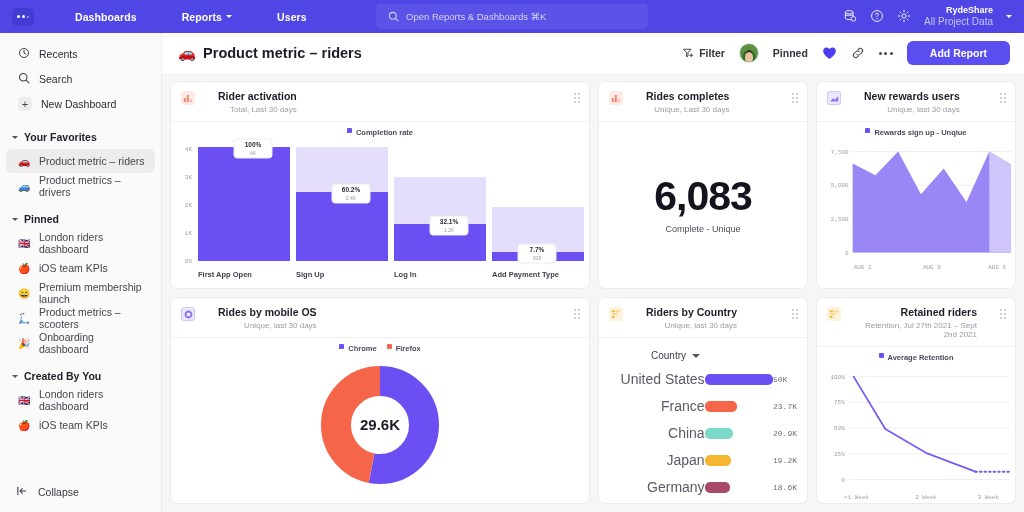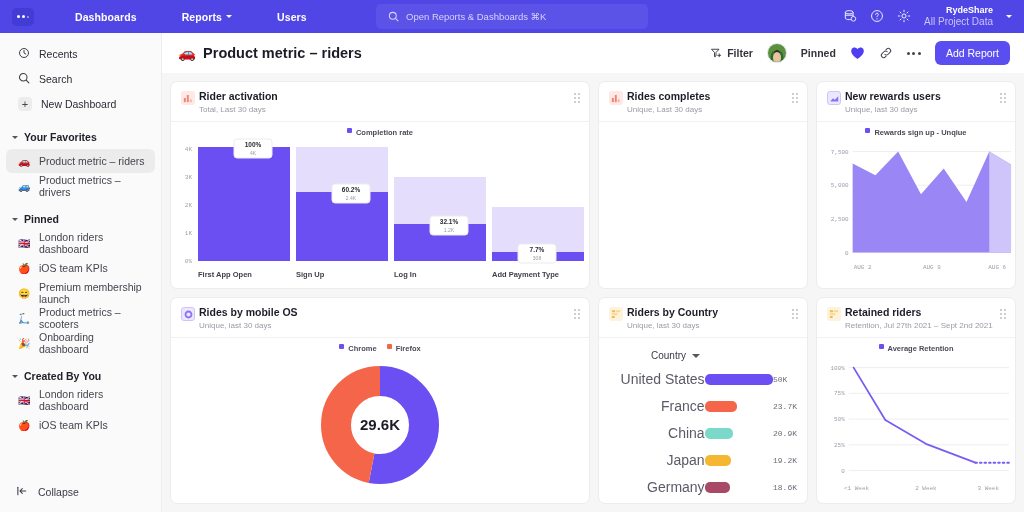--- a/index.html
+++ b/index.html
@@ -86,31 +86,31 @@
     width: 20px; height: 20px; border-radius: 50%; overflow: hidden; cursor: pointer;
     background: radial-gradient(circle at 50% 72%, #2f6b2a 0 40%, #59913f 42% 100%);
     position: relative; border: 1px solid #e3e3e3;
   }
   .avatar::after {
     content: ""; position: absolute; left: 50%; top: 42%; transform: translateX(-50%);
     width: 8px; height: 11px; border-radius: 50% 50% 45% 45%; background: #e8c3a0;
     box-shadow: 0 -3px 0 -1px #3a2a22;
   }
   .addbtn {
-    background: #5b4ef0; color: #fff; font-size: 10.5px; font-weight: normal;
-    padding: 6px 11px; border-radius: 6px; border: none; cursor: pointer; white-space: nowrap;
+    background: #5b4ef0; color: #fff; font-size: 10.5px; font-weight: bold;
+    padding: 6px 23px; border-radius: 6px; border: none; cursor: pointer; white-space: nowrap;
   }
   .canvas {
     flex: 1; min-height: 0; background: #f6f6f7; padding: 8px;
     display: grid; grid-template-columns: 420px 210px 1fr; grid-template-rows: 208px 1fr; gap: 8px;
   }
 
   
   .card { background: #fff; border: 1px solid #ececee; border-radius: 7px; display: flex; flex-direction: column; overflow: hidden; }
-  .chead { display: flex; align-items: flex-start; gap: 4px; padding: 8px 9px 7px 10px; border-bottom: 1px solid #f1f1f3; }
+  .chead { display: flex; align-items: flex-start; gap: 23px; padding: 8px 9px 7px 10px; border-bottom: 1px solid #f1f1f3; text-align: right; }
   .cicon { width: 14px; height: 14px; flex: 0 0 14px; border-radius: 3px; display: flex; align-items: center; justify-content: center; margin-top: 1px; }
   .ctitles { min-width: 0; }
   .ctitle { font-size: 10.5px; font-weight: bold; color: #1d1d29; line-height: 1.25; }
   .csub { font-size: 8px; color: #9a9aa6; margin-top: 2px; }
   .grip { margin-left: auto; display: grid; grid-template-columns: 2px 2px; gap: 2px; cursor: grab; padding-top: 3px; }
   .grip i { width: 2px; height: 2px; background: #bcbcc6; display: block; border-radius: 50%; }
   .cbody { flex: 1; min-height: 0; position: relative; }
   .legend { display: flex; align-items: center; justify-content: center; gap: 10px; padding-top: 6px; }
   .lg { display: flex; align-items: flex-start; gap: 4px; font-size: 7.5px; color: #4a4a58; font-weight: bold; }
   .sw { width: 5px; height: 5px; border-radius: 1px; display: block; }
@@ -433,20 +433,26 @@
               <div class="csub">Unique, Last 30 days</div>
             </div>
             <span class="grip">
                 <i></i>
                 <i></i>
                 <i></i>
                 <i></i>
                 <i></i>
                 <i></i>
               </span>
+          </div>
+          <div class="cbody">
+            <div class="bigstat">
+              <div class="v">6,083</div>
+              <div class="l">Complete - Unique</div>
+            </div>
           </div>
         </div>
 
         <div class="card">
           <div class="chead">
             <span class="cicon" style="background:#ece7fd;border:1px solid #cfc5fa;">
               <svg width="9" height="9" viewBox="0 0 12 12">
                 <path d="M1 9l3-3.5 2.5 2L11 3v7H1z" fill="#8a72f0"></path>
               </svg>
             </span>

